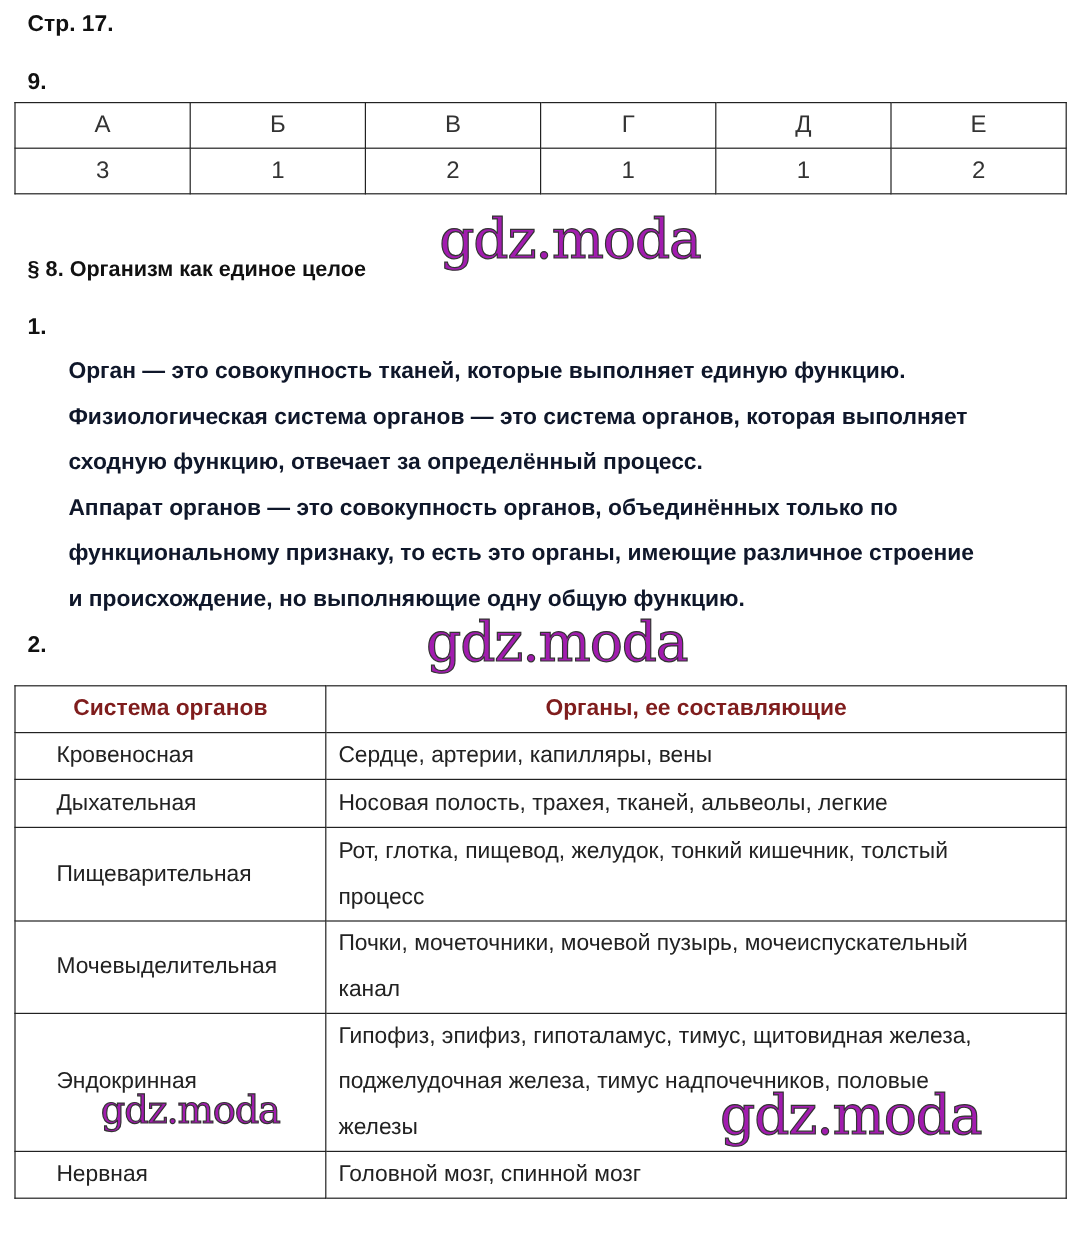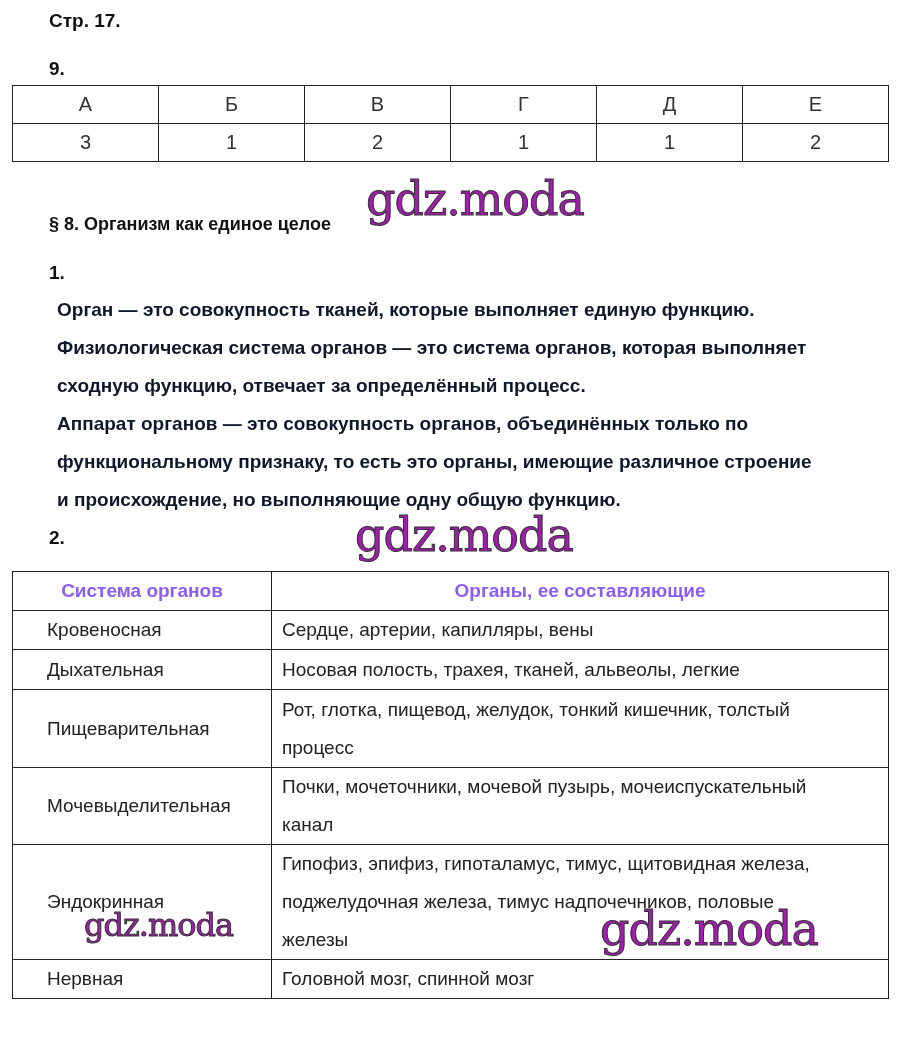--- a/index.html
+++ b/index.html
@@ -1,29 +1,29 @@
 <!DOCTYPE html>
 <html><head>
 <meta charset="utf-8">
 <style>
   html, body { margin: 0; padding: 0; background: #ffffff; }
   body { width: 903px; height: 1045px; position: relative; overflow: hidden;
          font-family: "Liberation Sans", sans-serif; color: #1a1a1a; }
   .abs { position: absolute; }
-  .h { font-size: 19px; font-weight: bold; color: #111; margin-left: 26px; }
+  .h { font-size: 19px; font-weight: bold; color: #111; }
   .p { font-size: 19px; color: #0f172a; line-height: 38px; white-space: nowrap; font-weight: bold; }
 
   table { border-collapse: collapse; position: absolute; }
   td, th { border: 1.5px solid #222; padding: 0; font-weight: normal; }
 
   #t1 { left: 12px; top: 85px; width: 877px; }
   #t1 td { height: 37px; text-align: center; font-size: 20px; color: #333; width: 146px; }
 
   #t2 { left: 12px; top: 571px; width: 877px; }
-  #t2 th { font-size: 19px; font-weight: bold; color: #8b5cf6; text-align: center; height: 38px; }
+  #t2 th { font-size: 19px; font-weight: bold; color: #7f1d1d; text-align: center; height: 38px; }
   #t2 td { font-size: 19px; color: #222; vertical-align: middle; padding-left: 10px; line-height: 38px; }
   #t2 td.c1 { width: 224px; padding-left: 34px; }
   #t2 td.c2 { padding-left: 10px; }
 
   .wm { position: absolute; font-family: "DejaVu Serif", serif; font-weight: normal;
         color: #a21caf; letter-spacing: -1px; -webkit-text-stroke: 1px #333;
         pointer-events: none; }
   .wm-big { font-size: 46px; }
   .wm-small { font-size: 32px; }
 </style>

